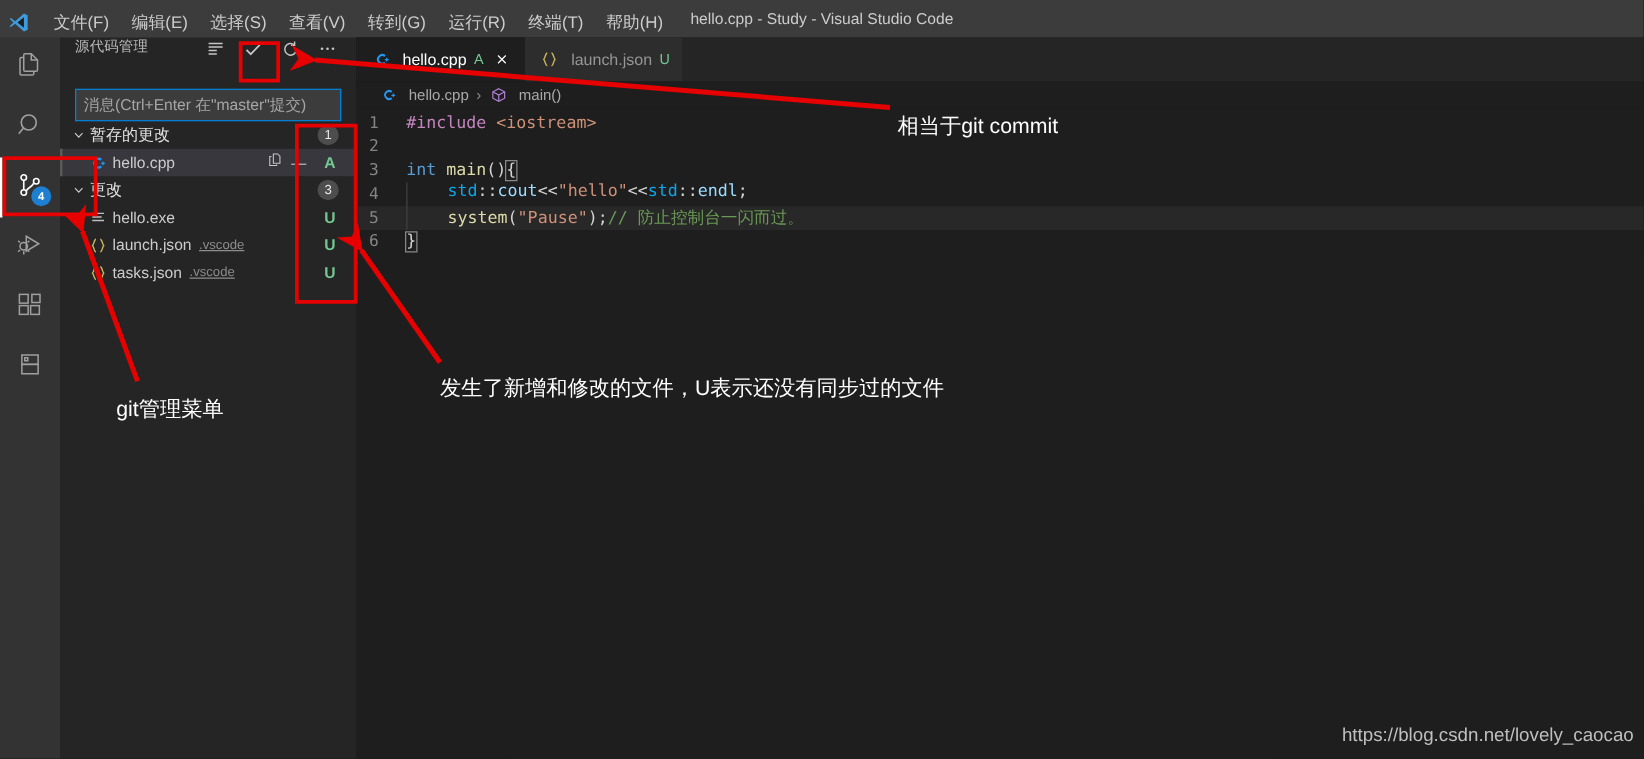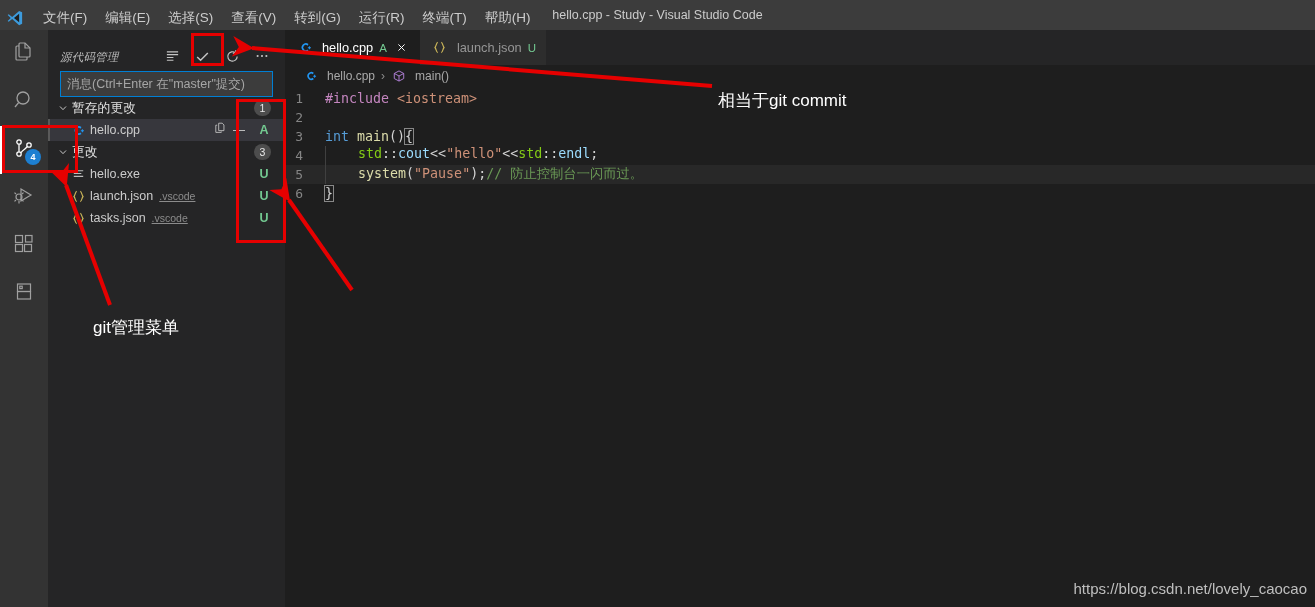--- a/index.html
+++ b/index.html
@@ -46,21 +46,21 @@
     color:#ffffff; font-size:9px; display:flex; align-items:center; justify-content:center;
     padding:0 3px; font-weight:600;
   }
 
   
   .sidebar {
     position:absolute; left:48px; top:30px; width:237px; height:577px;
     background:#252526;
   }
   .scm-header {
-    height:35px; display:flex; align-items:flex-end; padding:0 8px 0 12px;font-style:italic;
+    height:35px; display:flex; align-items:flex-start; padding:0 8px 0 12px;
   }
   .scm-title { color:#bbbbbb; font-size:11.5px; letter-spacing:.2px; flex:1; }
   .scm-actions { display:flex; align-items:center; gap:12px; padding-right:6px; }
   .scm-act { width:18px; height:18px; display:flex; align-items:center; justify-content:center; color:#c5c5c5; }
 
   .commit-box {
     margin:6px 12px 0 12px; height:26px;
     background:#3c3c3c; border:1px solid #007fd4;
     display:flex; align-items:center; padding:0 6px;
   }
@@ -126,21 +126,21 @@
     width:40px; text-align:right; padding-right:22px; color:#858585; font-size:13px;
     flex:0 0 auto; font-family:"DejaVu Sans Mono","Liberation Mono",monospace;
   }
   .code-text { color:#d4d4d4; position:relative; }
   .indent-guide { display:inline-block; width:0; border-left:1px solid #404040; height:19px; vertical-align:top; }
 
   .t-pre { color:#c586c0; }
   .t-inc { color:#ce9178; }
   .t-key { color:#569cd6; }
   .t-fn  { color:#dcdcaa; }
-  .t-ns  { color:#84cc16; }
+  .t-ns  { color:#0ea5e9; }
   .t-str { color:#ce9178; }
   .t-cmt { color:#6a9955; }
   .t-plain { color:#d4d4d4; }
   .t-var { color:#9cdcfe; }
   .brace-match { outline:1px solid #888888; }
 
   .watermark {
     position:absolute; right:8px; bottom:10px;
     color:#bfbfbf; font-size:15px;
   }
@@ -443,16 +443,17 @@
       <g>
         <line x1="110" y1="305" x2="66" y2="185" stroke="#e60000" stroke-width="4" marker-end="url(#ah)"></line>
       </g>
     </svg>
 
     <div class="anno-box" style="left:191px; top:33px; width:33px; height:33px;"></div>
     <div class="anno-box" style="left:236px; top:99px; width:50px; height:144px;"></div>
     <div class="anno-box" style="left:2px; top:125px; width:76px; height:48px;"></div>
 
     <div class="anno-text" style="left:718px; top:89px;">相当于git commit</div>
+    <div class="anno-text" style="left:352px; top:299px;">发生了新增和修改的文件，U表示还没有同步过的文件</div>
     <div class="anno-text" style="left:93px; top:316px;">git管理菜单</div>
   </div>
 
 </div>
 
 </body></html>

